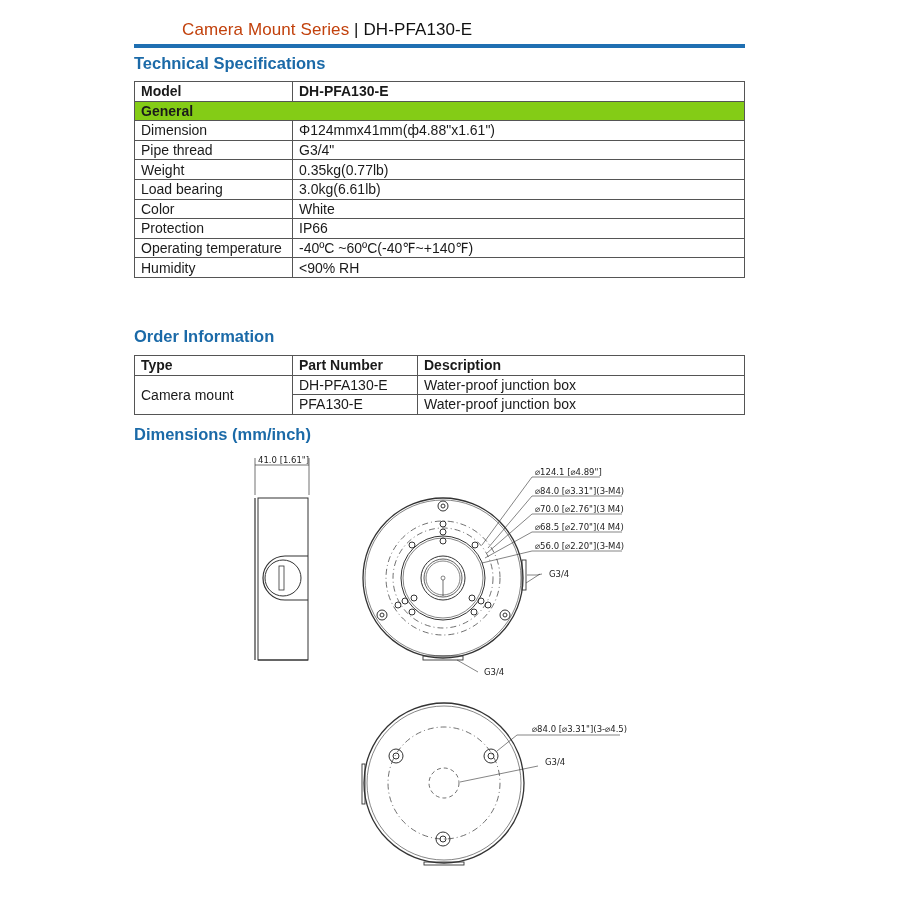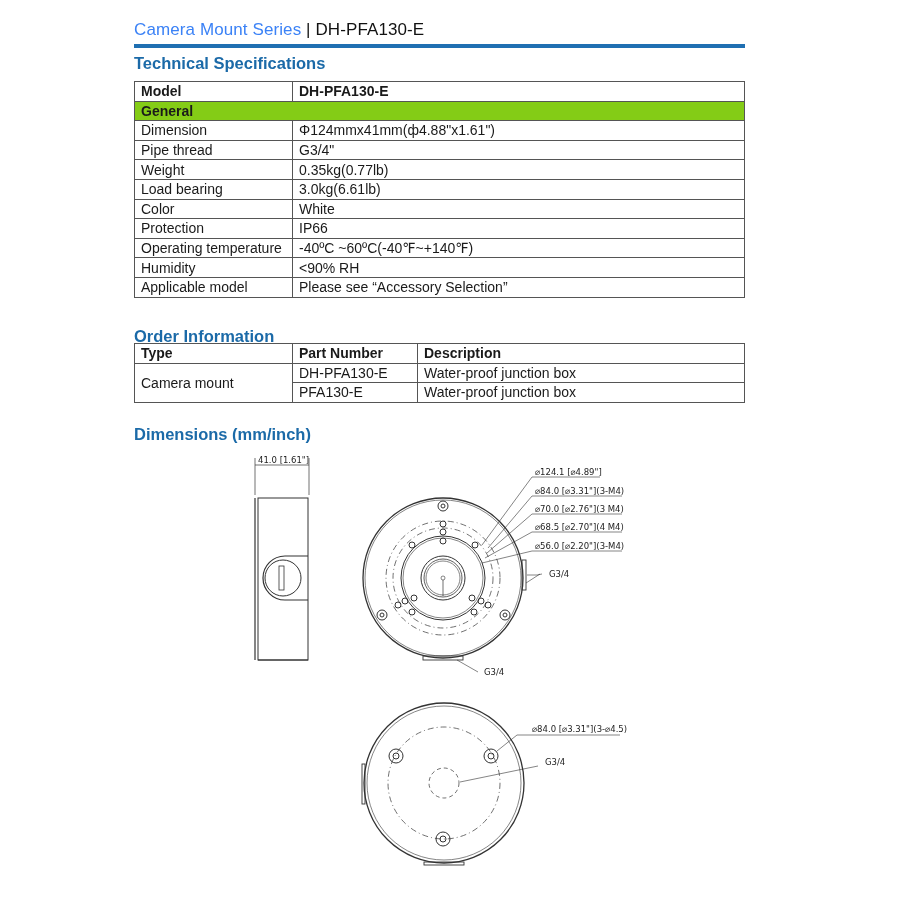--- a/index.html
+++ b/index.html
@@ -1,32 +1,32 @@
 <!DOCTYPE html>
 <html><head>
 <meta charset="utf-8">
 <style>
   html, body { margin: 0; padding: 0; background: #ffffff; }
   body { width: 906px; height: 906px; position: relative; overflow: hidden;
          font-family: "Liberation Sans", "DejaVu Sans", sans-serif; color: #1a1a1a; }
   .series-title { position: absolute; left: 134px; top: 20px; font-size: 17px; letter-spacing: 0.1px; }
-  .series-title .s { color: #3b82f6; }
+  .series-title .s { color: #c2410c; margin-left: 48px; }
   .series-title .m { color: #111; }
   .rule { position: absolute; left: 134px; top: 44px; width: 611px; height: 4px; background: #1f6fb2; }
   h2 { position: absolute; left: 134px; margin: 0; font-size: 16.5px; font-weight: bold; color: #1b6aa8; }
   #h-tech { top: 54px; }
   #h-order { top: 327px; }
   #h-dims { top: 425px; }
   table { position: absolute; left: 134px; width: 611px; border-collapse: collapse; font-size: 14px; table-layout: fixed; }
   td, th { border: 1px solid #555; padding: 0 6px; height: 18.6px; text-align: left; font-weight: normal; white-space: nowrap; overflow: hidden; }
   #spec-table { top: 81px; }
   #spec-table .c1 { width: 158px; }
   th { font-weight: bold; }
   .section-row td { background: #84cc16; font-weight: bold; }
-  #order-table { top: 343px; padding-left: 24px; }
+  #order-table { top: 355px; padding-left: 24px; }
   #order-table .o1 { width: 158px; }
   #order-table .o2 { width: 125px; }
   svg { position: absolute; left: 0; top: 0; }
   .dim-text { font-family: "DejaVu Sans", sans-serif; font-size: 8.5px; fill: #222; }
 </style>
 </head>
 <body>
 
 <div class="series-title">
   <span class="s">Camera Mount Series</span>
@@ -74,24 +74,20 @@
         <td>Protection</td>
         <td>IP66</td>
       </tr>
   <tr>
         <td>Operating temperature</td>
         <td>-40ºC ~60ºC(-40℉~+140℉)</td>
       </tr>
   <tr>
         <td>Humidity</td>
         <td>&lt;90% RH</td>
-      </tr>
-  <tr>
-        <td>Applicable model</td>
-        <td>Please see “Accessory Selection”</td>
       </tr>
 </tbody>
   </table>
 
 <h2 id="h-order">Order Information</h2>
 
 <table id="order-table">
   <colgroup>
       <col class="o1">
       <col class="o2">

